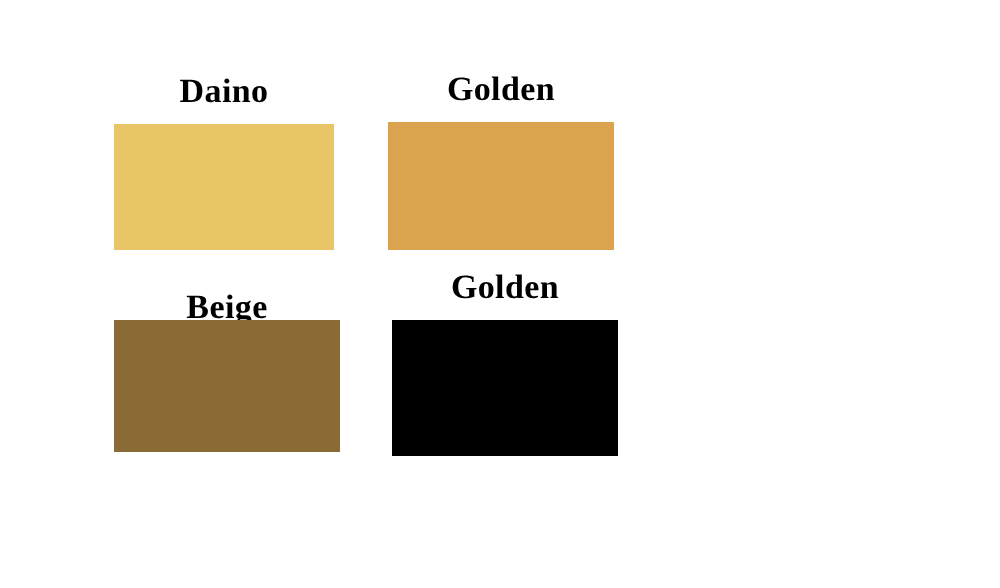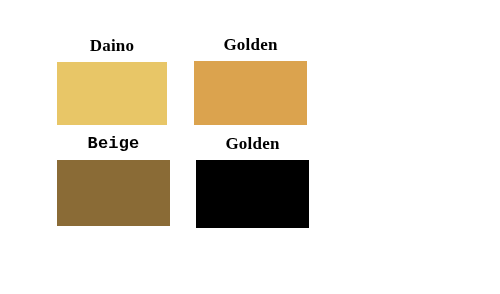--- a/index.html
+++ b/index.html
@@ -50,21 +50,21 @@
   
   #cell-daino   { left: 57px;  top: 36px;  width: 110px; }
   #cell-daino   .swatch-label { left: 0; top: 0; }
   #cell-daino   .swatch-chip  { left: 0; top: 26px; width: 110px; height: 63px; }
 
   #cell-golden  { left: 194px; top: 35px;  width: 113px; }
   #cell-golden  .swatch-label { left: 0; top: 0; }
   #cell-golden  .swatch-chip  { left: 0; top: 26px; width: 113px; height: 64px; }
 
   #cell-beige   { left: 57px;  top: 134px; width: 113px; }
-  #cell-beige   .swatch-label { left: 0; top: 0; font-family: Liberation Mono, monospace; }
+  #cell-beige   .swatch-label { left: 0; top: 10px; }
   #cell-beige   .swatch-chip  { left: 0; top: 26px; width: 113px; height: 66px; }
 
   #cell-black   { left: 196px; top: 134px; width: 113px; }
   #cell-black   .swatch-label { left: 0; top: 0; }
   #cell-black   .swatch-chip  { left: 0; top: 26px; width: 113px; height: 68px; }
 </style>
 </head>
 <body style="background-color: rgb(255, 255, 255);">
 
 <div id="swatch-board">

